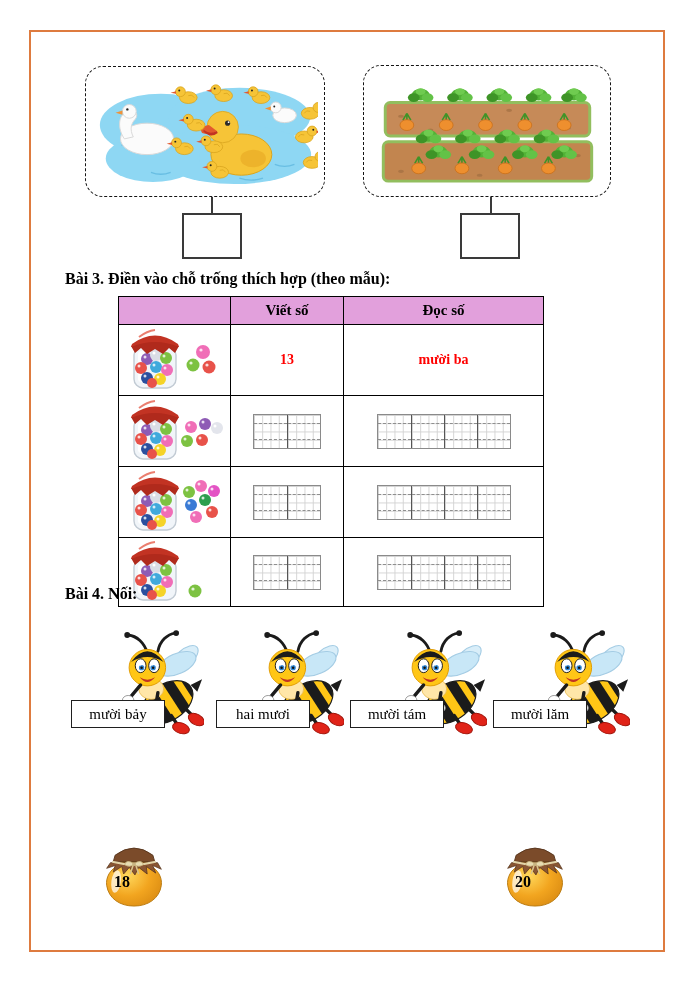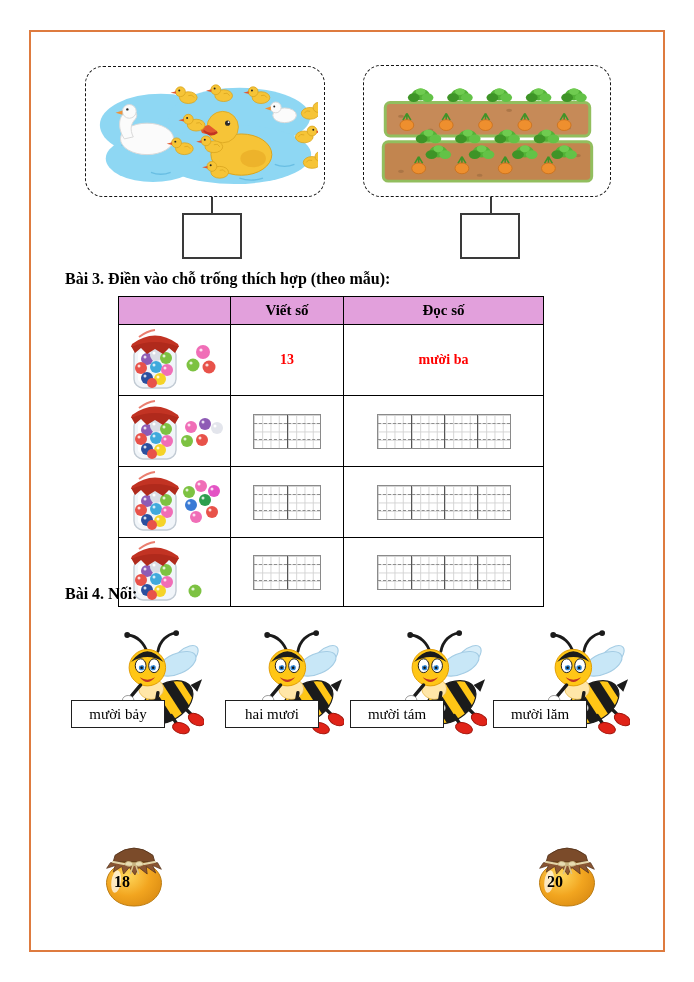--- a/index.html
+++ b/index.html
@@ -384,29 +384,29 @@
       <use href="#beeSym"></use>
     </svg>
   <svg class="bee" style="left:391px; top:628px;" viewBox="0 0 100 112">
       <use href="#beeSym"></use>
     </svg>
   <svg class="bee" style="left:534px; top:628px;" viewBox="0 0 100 112">
       <use href="#beeSym"></use>
     </svg>
 
   <div class="sign" style="left:71px;  top:700px;">mười bảy</div>
-  <div class="sign" style="left:225px; top:700px;">hai mươi</div>
+  <div class="sign" style="left:216px; top:700px;">hai mươi</div>
   <div class="sign" style="left:350px; top:700px;">mười tám</div>
   <div class="sign" style="left:493px; top:700px;text-align:center;">mười lăm</div>
 
   <div class="honey" style="left:101px; top:838px;">
     <svg width="66" height="72" viewBox="0 0 70 76">
         <use href="#honeySym"></use>
       </svg>
     <span class="num">18</span>
   </div>
-  <div class="honey" style="left:534px; top:838px;">
+  <div class="honey" style="left:502px; top:838px;">
     <svg width="66" height="72" viewBox="0 0 70 76">
         <use href="#honeySym"></use>
       </svg>
     <span class="num">20</span>
   </div>
 </div>
 
 </body></html>

